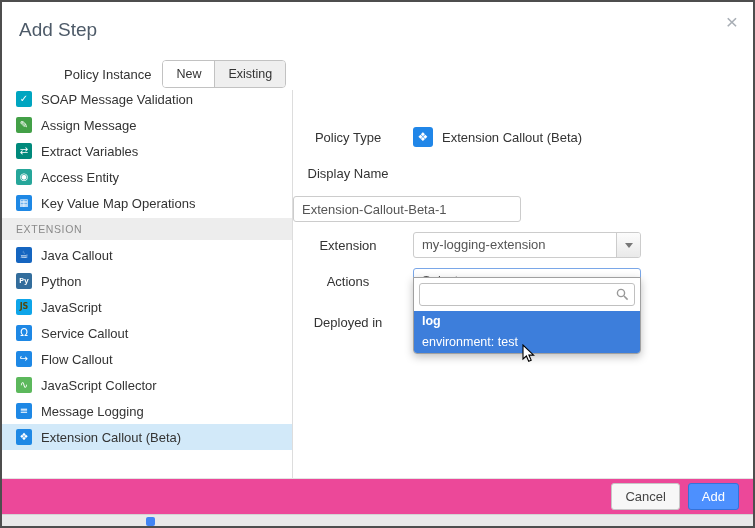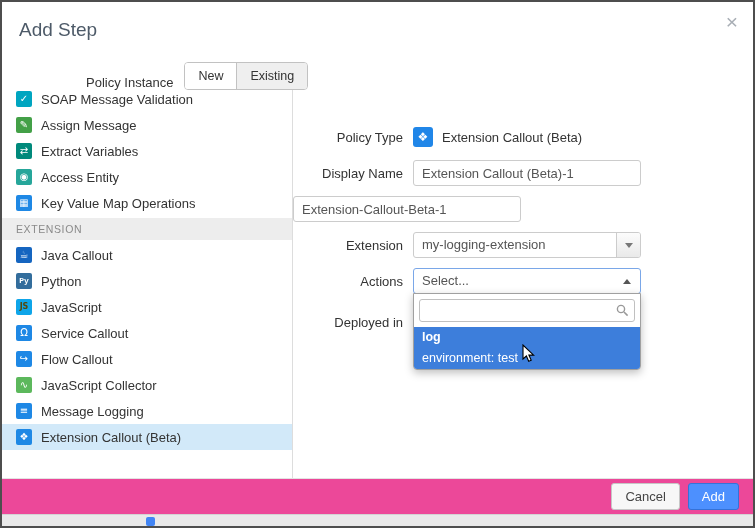--- a/index.html
+++ b/index.html
@@ -12,21 +12,21 @@
   }
 
   .modal { position:relative; width:751px; height:512px; background:#fff; }
 
   
   .modal-header { position:relative; height:56px;text-align:right; }
   .modal-title { position:absolute; left:17px; top:17px; font-size:19px; font-weight:500; color:#4d5a68; }
   .close-x { position:absolute; right:15px; top:9px; font-size:21px; color:#a8aeb5; cursor:pointer; line-height:1; }
 
   
-  .pi-row { height:32px; display:flex; align-items:flex-end; padding-left:84px; }
+  .pi-row { height:32px; display:flex; align-items:center; padding-left:62px; }
   .pi-label { font-size:13px; color:#333; margin-right:11px; }
   .btn-group { display:inline-flex; border:1px solid #c2c2c2; border-radius:4px; overflow:hidden; background:#fff; }
   .toggle { height:26px; padding:0 13px; font-size:12.5px; color:#333; border:none; background:#efefef; cursor:pointer; font-family:inherit; }
   .toggle + .toggle { border-left:1px solid #c2c2c2; }
   .toggle.active { background:#fff; }
 
   
   .modal-body { position:absolute; top:88px; bottom:36px; left:0; right:0; display:flex; }
 
   
@@ -42,21 +42,21 @@
   .item-icon.small-glyph { font-size:8px; font-weight:bold; }
   .item-label { font-size:13px; color:#333; white-space:nowrap; }
   .list-header {
     height:22px; line-height:22px; background:#ededed; color:#8a8a8a;
     font-size:10.5px; letter-spacing:.6px; padding-left:14px; margin:2px 0;
   }
 
   
   .form-panel { flex:1; border-left:1px solid #ddd; padding-top:34px; position:relative; }
   .form-row { display:flex; align-items:center; min-height:26px; margin-bottom:10px; }
-  .form-label { width:110px; text-align:right; margin-right:10px; font-size:13px; color:#333; flex:0 0 110px; }
+  .form-label { width:110px; text-align:center; margin-right:10px; font-size:13px; color:#333; flex:0 0 110px; }
 
   .pt-value { display:flex; align-items:center; gap:9px; }
   .pt-icon {
     width:20px; height:20px; border-radius:3px; background:#2086e8; color:#fff;
     display:flex; align-items:center; justify-content:center; font-size:12px;
     font-family:"DejaVu Sans", sans-serif;
   }
   .pt-text { font-size:13px; color:#333; }
 
   .text-input {
@@ -78,21 +78,21 @@
     position:relative; width:228px; height:26px; border:1px solid #7aa7e8; border-radius:3px;
     background:#fff; cursor:pointer;
   }
   .select2-box .sel-text { display:block; line-height:24px; padding-left:8px; font-size:13px; color:#555; }
   .tri-up {
     position:absolute; right:9px; top:10px; width:0; height:0;
     border-left:4px solid transparent; border-right:4px solid transparent; border-bottom:5px solid #555;
   }
 
   .dropdown-panel {
-    position:absolute; left:120px; top:25px; width:228px; background:#fff;
+    position:absolute; left:120px; top:9px; width:228px; background:#fff;
     border:1px solid #a0a0a0; border-radius:0 0 4px 4px;
     box-shadow:0 3px 9px rgba(0,0,0,.25); z-index:5; overflow:hidden;
   }
   .search-wrap { position:relative; padding:5px; }
   .search-input {
     width:100%; height:23px; border:1px solid #c0c0c0; border-radius:3px;
     padding:0 24px 0 6px; font-size:12.5px; color:#555; font-family:inherit;
   }
   .mag-icon { position:absolute; right:11px; top:10px; }
   .dropdown-options { width:100%; }
@@ -201,21 +201,20 @@
         <div class="form-row">
           <span class="form-label">Policy Type</span>
           <div class="pt-value">
             <span class="pt-icon">❖</span>
             <span class="pt-text">Extension Callout (Beta)</span>
           </div>
         </div>
 
         <div class="form-row">
           <span class="form-label">Display Name</span>
-          <input class="text-input" type="text" value="Extension Callout (Beta)-1" style="">
         </div>
 
         <div class="form-row">
           <input class="text-input" type="text" value="Extension-Callout-Beta-1" style="">
         </div>
 
         <div class="form-row">
           <span class="form-label">Extension</span>
           <div class="select-box">
             <span class="sel-text">my-logging-extension</span>

